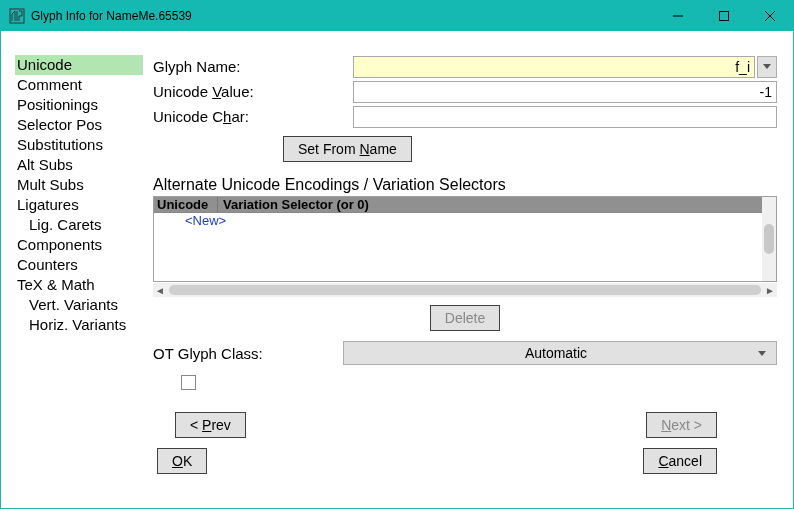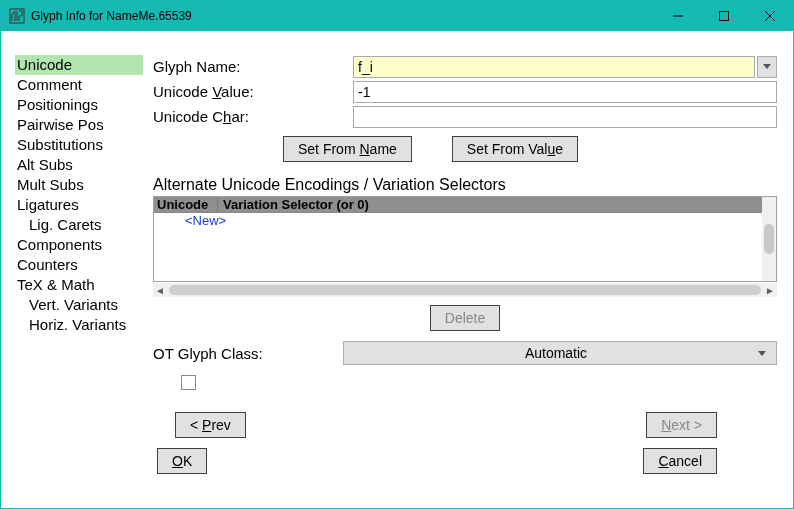--- a/index.html
+++ b/index.html
@@ -12,21 +12,21 @@
 .winbtn svg { stroke: #000; stroke-width: 1; fill: none; }
 .content { display: flex; height: calc(100% - 30px); padding: 24px 16px 6px 14px; gap: 10px; }
 .sidebar { width: 128px; font-size: 15px; line-height: 20px; color: #000; }
 .sidebar div { padding: 0 2px; cursor: default; user-select: none; white-space: nowrap; }
 .sidebar .sel { background: #b1e6b1; }
 .sidebar .indent { padding-left: 14px; }
 .main { flex: 1; display: flex; flex-direction: column; font-size: 15px; color: #000; }
 .row { display: flex; align-items: center; min-height: 23px; margin-bottom: 2px; }
 .lbl { width: 200px; }
 .und { text-decoration: underline; }
-.inp { flex: 1; height: 22px; border: 1px solid #a9a9a9; padding: 0 4px; font-size: 14px; background:#fff; }
+.inp { flex: 1; height: 22px; border: 1px solid #a9a9a9; padding: 0 4px; font-size: 14px; background:#fff;text-align:right; }
 .hl { background: #ffffcc; }
 .dropbtn { width: 20px; height: 22px; border: 1px solid #adadad; background: #e1e1e1; display:flex; align-items:center; justify-content:center; margin-left: 2px; }
 .btnrow { display: flex; gap: 40px; padding: 6px 0 8px 130px; }
 .btn { border: 1px solid #404040; background: #e1e1e1; padding: 4px 14px; font-size: 14px; cursor: default; }
 .btn.dis { color: #888; }
 .sect { font-size: 16px; margin-top: 6px; }
 .tbl { border: 1px solid #a0a0a0; height: 86px; position: relative; margin-top: 2px; background:#fff; display:flex; }
 .tblbody { flex:1; overflow:hidden; }
 .tblh { display: flex; background: #909090; color: #000; font-size: 13px; font-weight: bold; height: 16px; border-bottom: 1px solid #888; }
 .tblh .c1 { width: 64px; padding-left: 3px; border-right: 1px solid #777; }
@@ -77,21 +77,21 @@
         </svg>
       </div>
   </div>
 </div>
 
 <div class="content">
   <div class="sidebar">
     <div class="sel">Unicode</div>
     <div>Comment</div>
     <div>Positionings</div>
-    <div>Pairwise Pos</div>
+    <div>Selector Pos</div>
     <div>Substitutions</div>
     <div>Alt Subs</div>
     <div>Mult Subs</div>
     <div>Ligatures</div>
     <div class="indent">Lig. Carets</div>
     <div>Components</div>
     <div>Counters</div>
     <div>TeX &amp; Math</div>
     <div class="indent">Vert. Variants</div>
     <div class="indent">Horiz. Variants</div>
@@ -109,21 +109,20 @@
       <span class="lbl"><span>Unicode </span><span class="und">V</span><span>alue:</span></span>
       <input class="inp" value="-1" style="">
     </div>
     <div class="row">
       <span class="lbl"><span>Unicode C</span><span class="und">h</span><span>ar:</span></span>
       <input class="inp" value="" style="">
     </div>
 
     <div class="btnrow">
       <button class="btn"><span>Set From </span><span class="und">N</span><span>ame</span></button>
-      <button class="btn"><span>Set From Val</span><span class="und">u</span><span>e</span></button>
     </div>
 
     <div class="sect">Alternate Unicode Encodings / Variation Selectors</div>
     <div class="tbl">
       <div class="tblbody">
         <div class="tblh">
           <div class="c1">Unicode</div>
           <div class="c2">Variation Selector (or 0)</div>
         </div>
         <div class="tblr">

